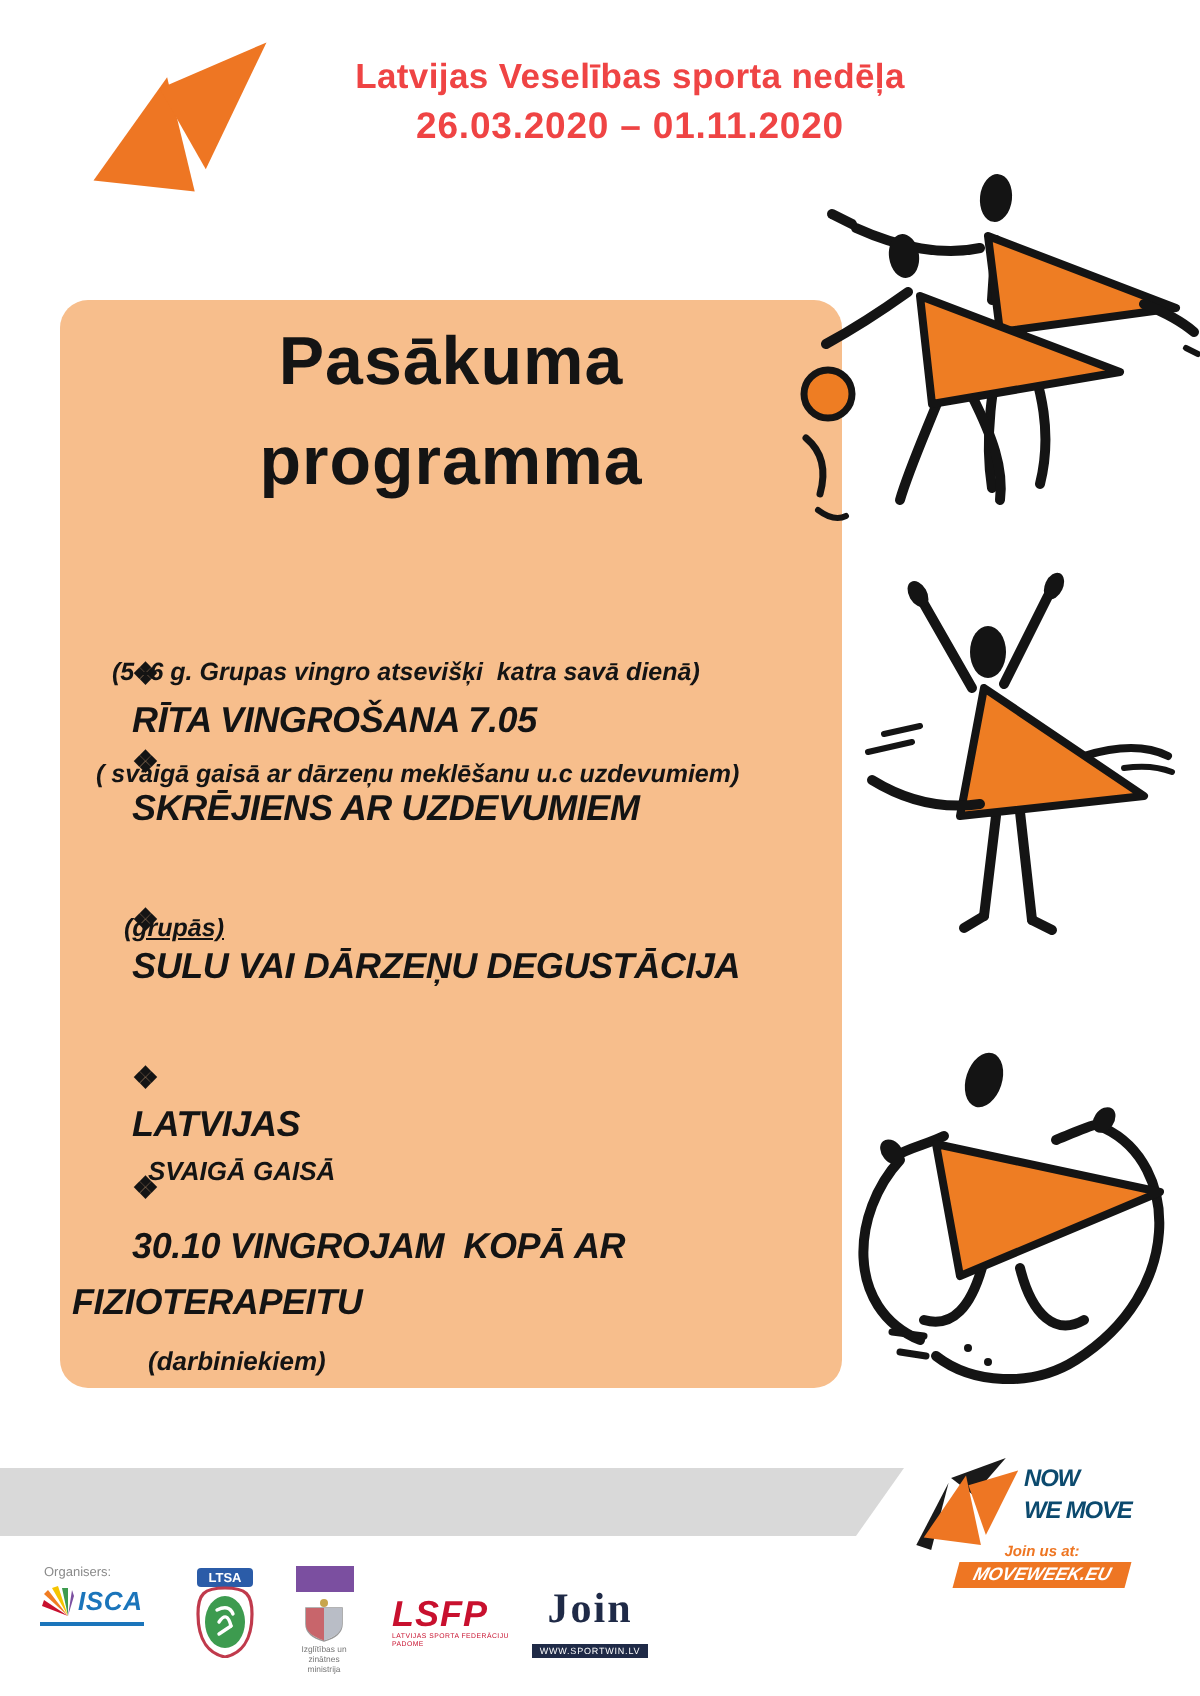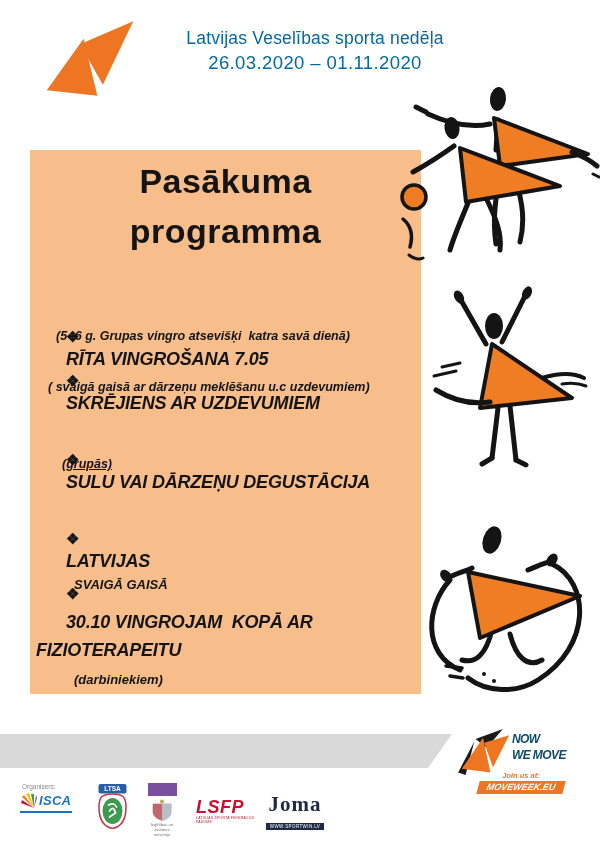--- a/index.html
+++ b/index.html
@@ -2,26 +2,26 @@
 <html><head>
 <meta charset="utf-8">
 <style>
   html,body{margin:0;padding:0;background:#ffffff;}
   .poster{position:relative;width:600px;height:848px;background:#ffffff;overflow:hidden;
           font-family:"Liberation Sans",sans-serif;color:#141414;}
   .abs{position:absolute;}
 
   
   .header-logo{left:44px;top:16px;width:92px;height:84px;}
-  .header-text{left:110px;top:27px;width:410px;text-align:center;font-weight:400;color:#0369a1;}
+  .header-text{left:110px;top:27px;width:410px;text-align:center;font-weight:700;color:#ef4444;}
   .h-line1{font-size:17.5px;line-height:23px;letter-spacing:0.2px;}
   .h-line2{font-size:18.5px;line-height:26px;letter-spacing:0.4px;}
 
   
-  .panel{left:30px;top:150px;width:391px;height:544px;background:#F7BE8C;border-radius:1px;}
+  .panel{left:30px;top:150px;width:391px;height:544px;background:#F7BE8C;border-radius:14px;}
   .panel *{position:absolute;}
   .p-title{left:0;width:100%;text-align:center;font-size:34px;font-weight:800;line-height:46px;letter-spacing:0.5px;}
   .p-title1{top:8px;}
   .p-title2{top:58px;}
   .p-sub{left:0;top:116px;width:100%;text-align:center;font-size:13.5px;font-weight:700;font-style:italic;}
   .item{left:6px;width:378px;font-size:18px;font-weight:700;font-style:italic;line-height:22px;white-space:pre-wrap;}
   .item .bullet{position:static;font-style:normal;font-size:15px;margin-right:8px;}
   .item .main{position:static;letter-spacing:-0.2px;}
   .item .inline-note{position:static;font-size:13px;margin-left:8px;}
   .note{font-size:12.5px;font-weight:700;font-style:italic;white-space:pre-wrap;width:360px;}
@@ -245,17 +245,17 @@
     <div class="mtext">Izglītības un zinātnes</div>
     <div class="mtext">ministrija</div>
   </div>
 
   <div class="abs lsfp">
     <div class="lsfp-name">LSFP</div>
     <div class="lsfp-sub">LATVIJAS SPORTA FEDERĀCIJU PADOME</div>
   </div>
 
   <div class="abs joma">
-    <div class="joma-name">Joma</div>
+    <div class="joma-name">Join</div>
     <div class="joma-sub">WWW.SPORTWIN.LV</div>
   </div>
 
 </div>
 
 </body></html>

